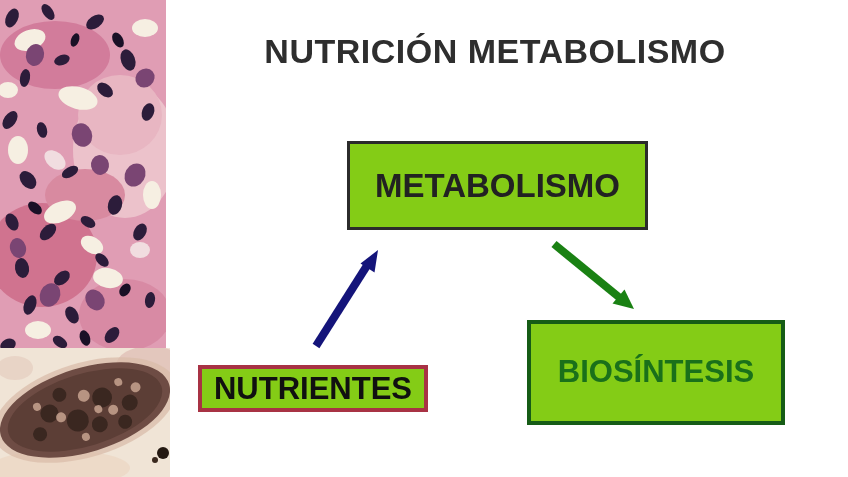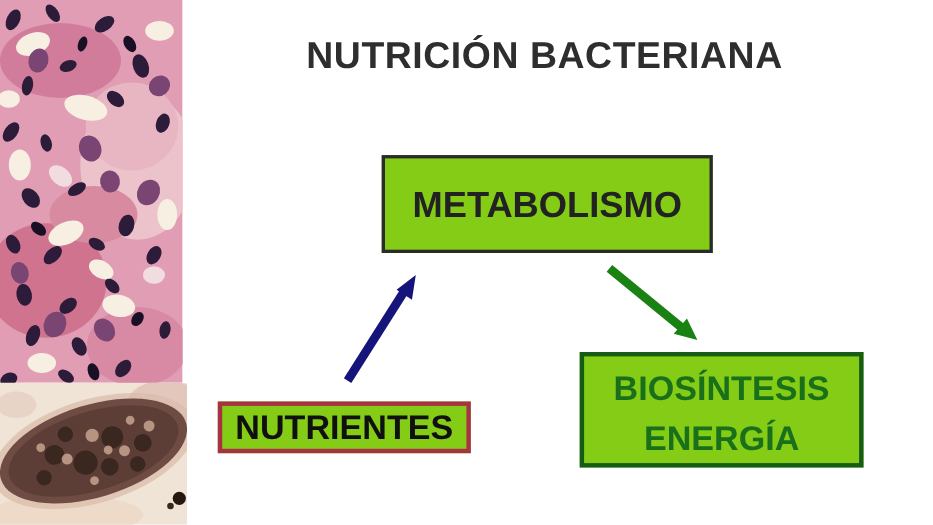--- a/index.html
+++ b/index.html
@@ -156,33 +156,32 @@
           <circle cx="125" cy="45" r="4"></circle>
             <circle cx="98" cy="65" r="4"></circle>
         </g>
       </g>
       <circle cx="163" cy="105" r="6" fill="#241811"></circle>
       <circle cx="155" cy="112" r="3" fill="#3a281e"></circle>
     </g>
   </svg>
 </div>
 
-<div class="abs slide-title">NUTRICIÓN BACTERIANA</div>
+<div class="abs slide-title">NUTRICIÓN METABOLISMO</div>
 
 <div class="abs box box-metabolismo">
   <span>METABOLISMO</span>
 </div>
 
 <div class="abs box box-nutrientes">
   <span>NUTRIENTES</span>
 </div>
 
 <div class="abs box box-biosintesis">
   <span>BIOSÍNTESIS</span>
-  <span>ENERGÍA</span>
 </div>
 
 <svg class="abs arrow-layer" width="848" height="477" viewBox="0 0 848 477">
   <g>
     <line x1="316" y1="346" x2="368" y2="264" stroke="#14147a" stroke-width="8"></line>
     <polygon points="378,250 374.5,272.5 360.5,263.5" fill="#14147a"></polygon>
   </g>
   <g>
     <line x1="554" y1="244" x2="620" y2="298" stroke="#1a8113" stroke-width="8"></line>
     <polygon points="634,309 612.5,303.5 624.5,289.5" fill="#1a8113"></polygon>

